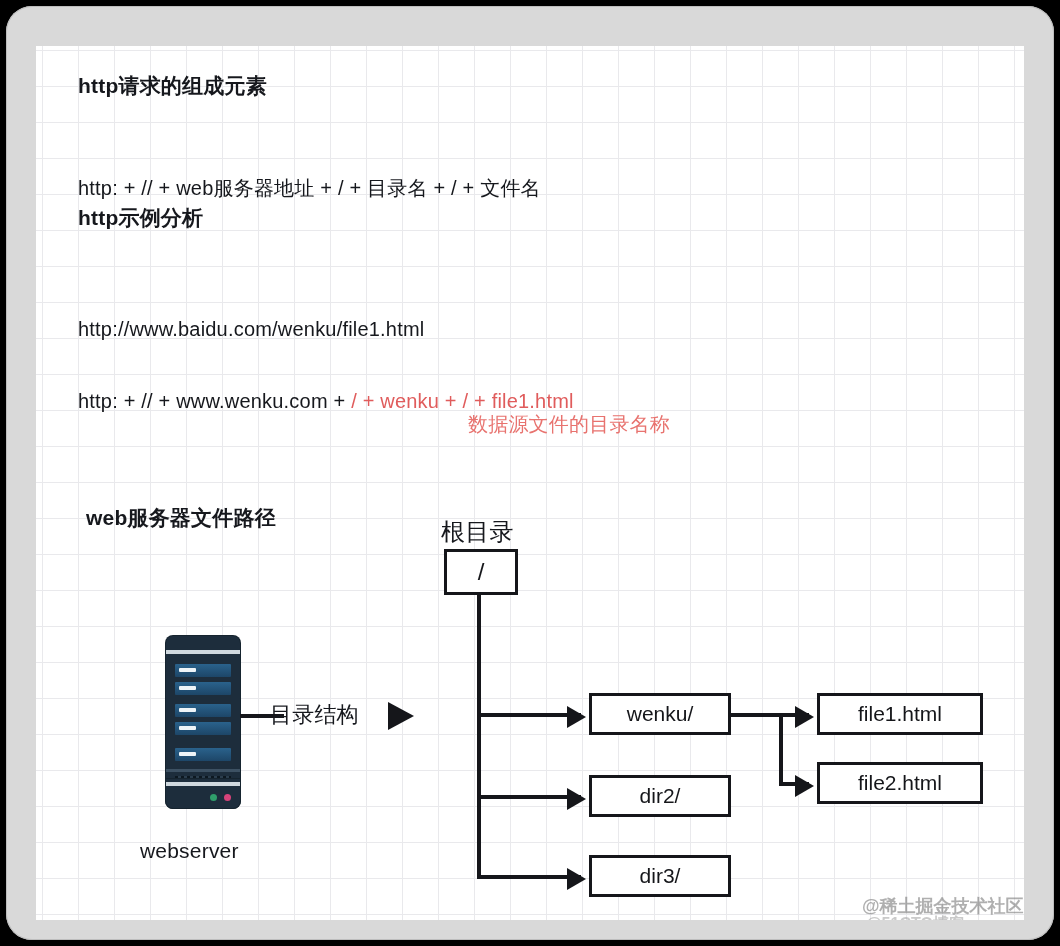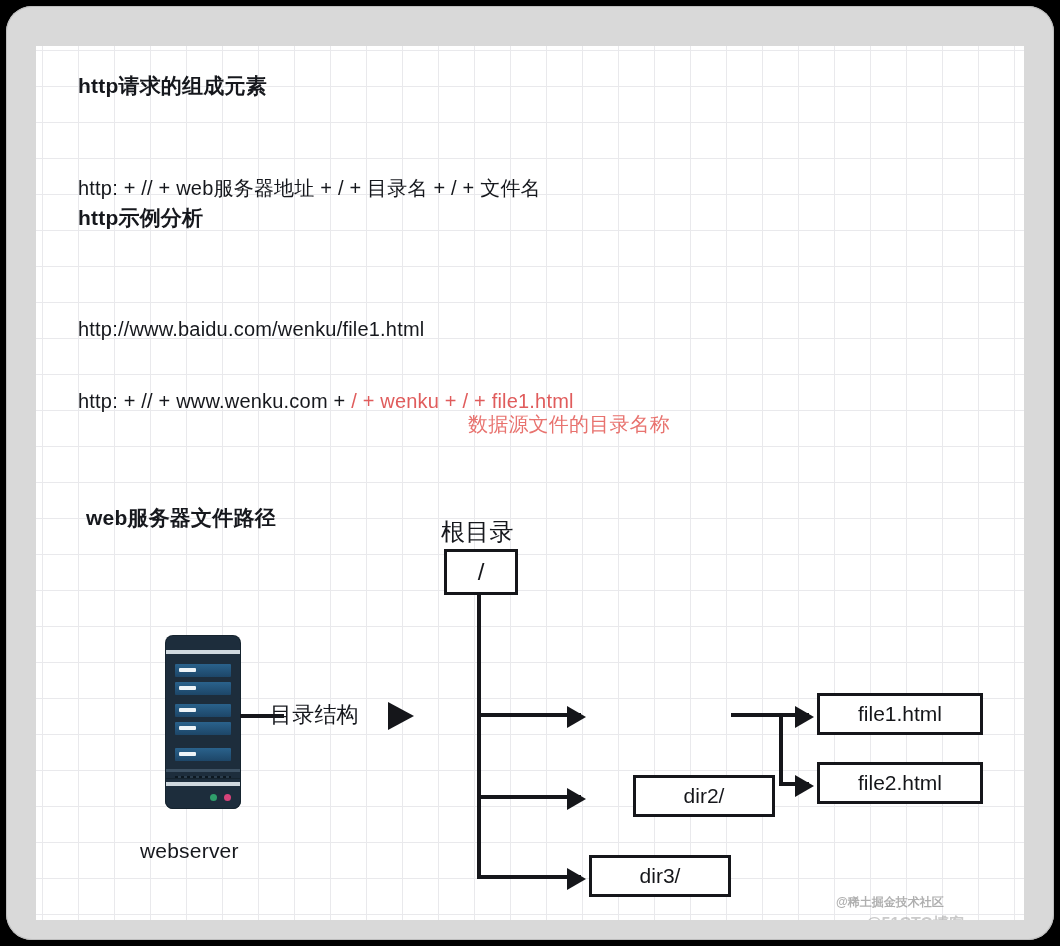--- a/index.html
+++ b/index.html
@@ -182,22 +182,23 @@
   .led.pink  { background: #d6437a; }
 
   
   .wm {
     position: absolute;
     white-space: nowrap;
     font-weight: bold;
     pointer-events: none;
   }
   .wm-1 {
-    font-size: 12px;
+    font-size: 18px;
     color: rgba(110,110,110,.55);
+    padding-left: 26px;
   }
   .wm-2 {
     font-size: 16px;
     color: rgba(150,150,150,.50);
   }
 </style>
 </head>
 <body>
 
 <div id="page">
@@ -243,24 +244,25 @@
       <div class="arrow-big" style="left:352px; top:656px;"></div>
 
       <div class="txt small-label" style="left:405px; top:470px; font-size:24px;">根目录</div>
 
       <div class="node root" style="left:408px; top:503px; width:74px; height:46px;">/</div>
 
       <div class="line vline" style="left:441px; top:549px; height:284px;"></div>
 
       <div class="line hline" style="left:441px; top:667px; width:104px;"></div>
       <div class="arrow" style="left:531px; top:660px;"></div>
+      <div class="node" style="left:553px; top:647px; width:142px; height:42px;">wenku/</div>
 
       <div class="line hline" style="left:441px; top:749px; width:104px;"></div>
       <div class="arrow" style="left:531px; top:742px;"></div>
-      <div class="node" style="left:553px; top:729px; width:142px; height:42px;margin-left:44px;">dir2/</div>
+      <div class="node" style="left:553px; top:729px; width:142px; height:42px;">dir2/</div>
 
       <div class="line hline" style="left:441px; top:829px; width:104px;"></div>
       <div class="arrow" style="left:531px; top:822px;"></div>
       <div class="node" style="left:553px; top:809px; width:142px; height:42px;">dir3/</div>
 
       <div class="line hline" style="left:695px; top:667px; width:52px;"></div>
       <div class="line vline" style="left:743px; top:667px; height:73px;"></div>
 
       <div class="line hline" style="left:743px; top:667px; width:30px;"></div>
       <div class="arrow" style="left:759px; top:660px;"></div>

